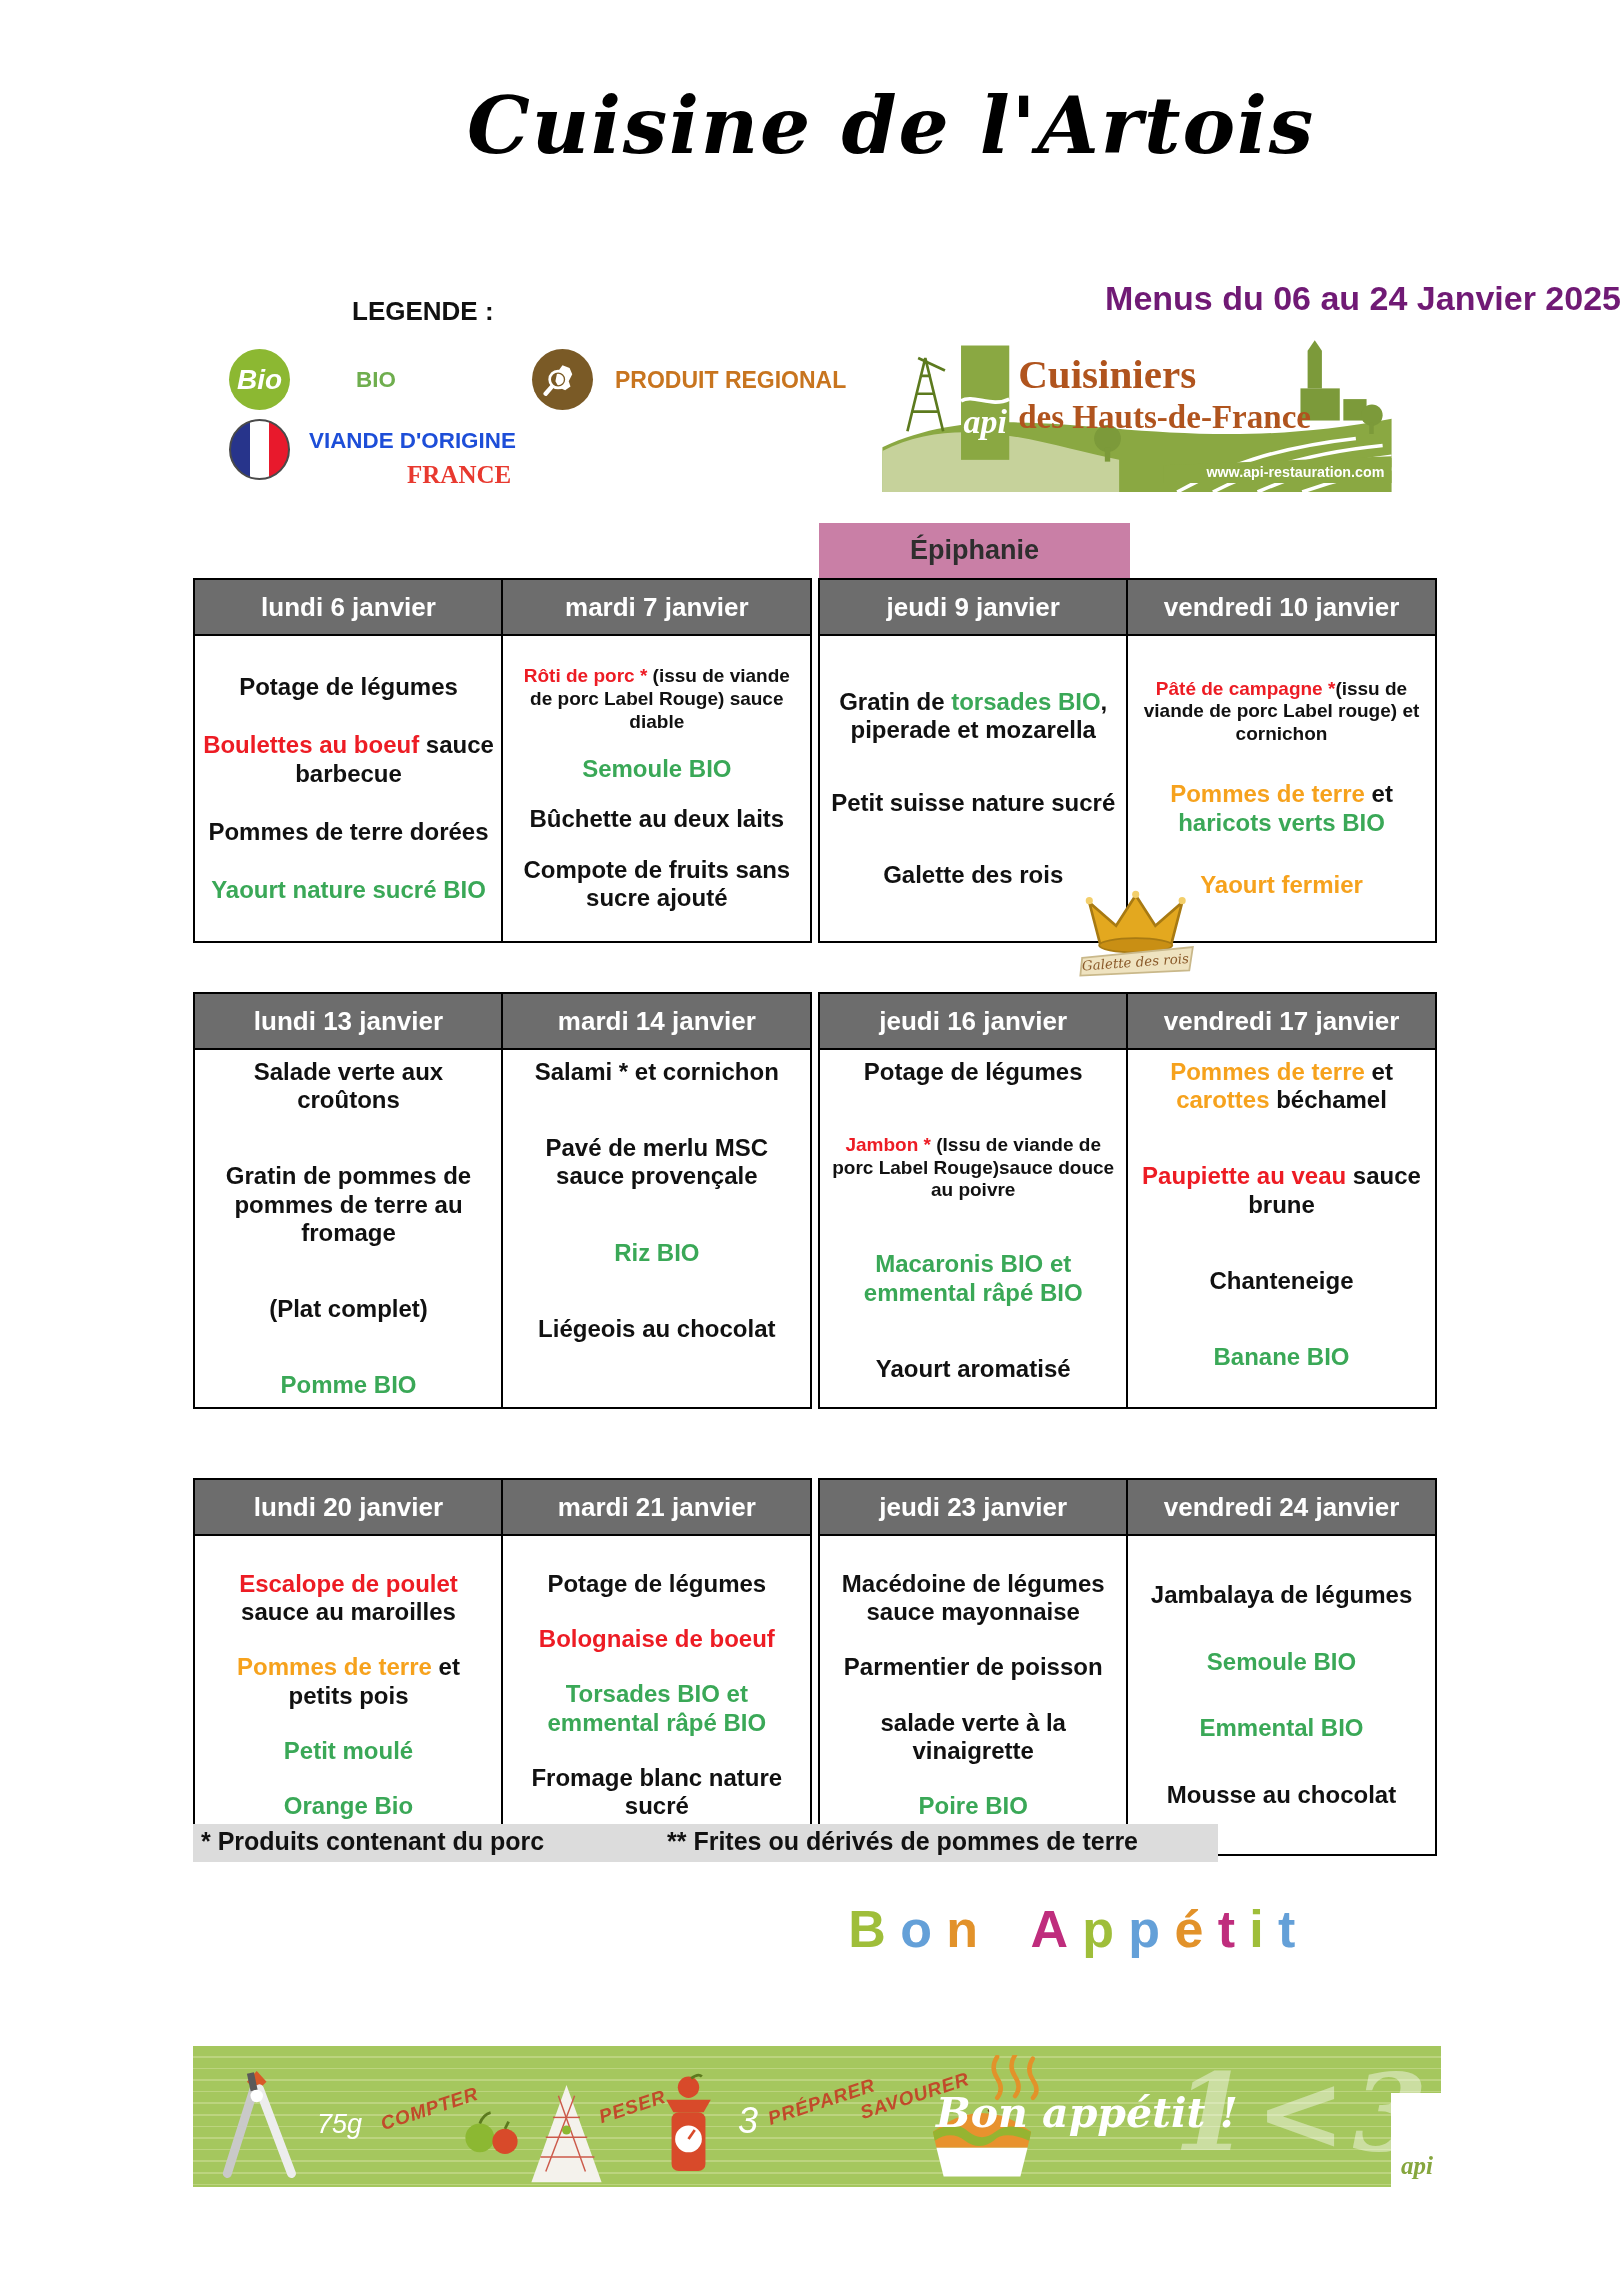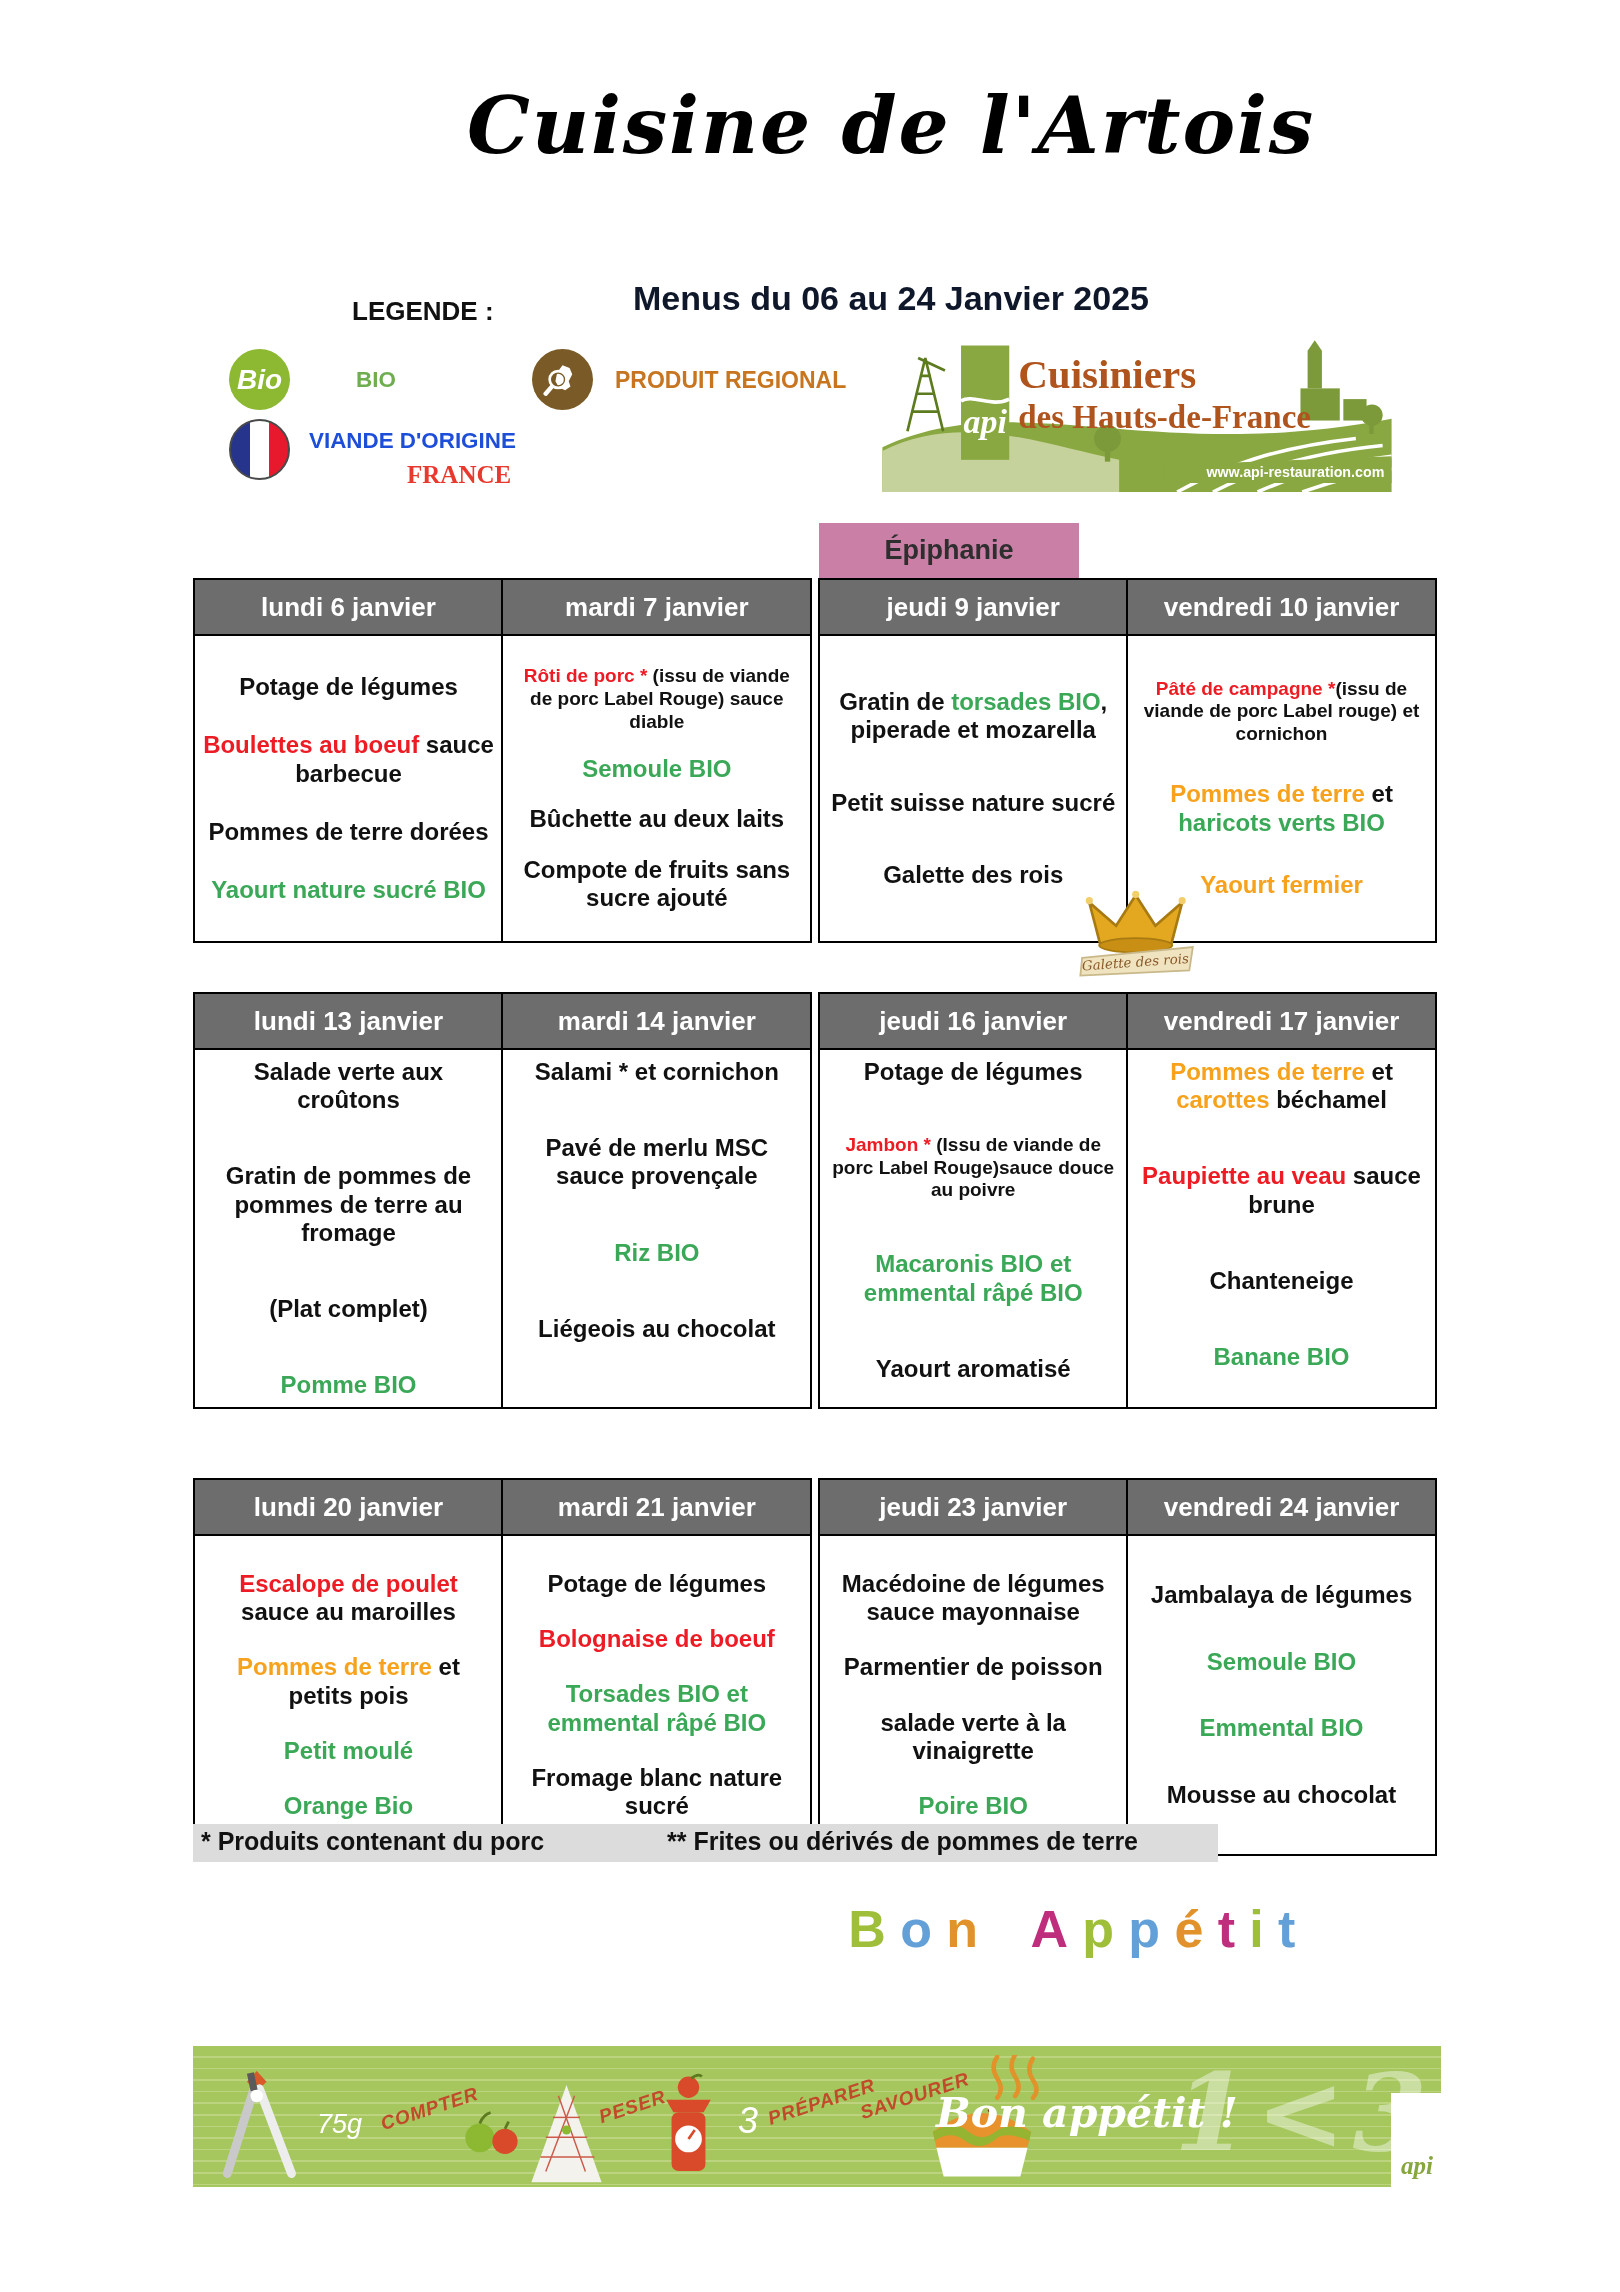--- a/index.html
+++ b/index.html
@@ -3,41 +3,41 @@
 <meta charset="utf-8">
 <style>
   html,body{margin:0;padding:0;background:#ffffff;}
   .page{position:relative;width:1620px;height:2293px;background:#ffffff;overflow:hidden;
         font-family:"Liberation Sans",sans-serif;color:#111;}
 
   
   .title{position:absolute;left:161px;top:79px;width:1460px;text-align:center;
          font-family:"DejaVu Serif",serif;font-style:italic;font-weight:700;
          font-size:79px;letter-spacing:1.8px;color:#000;}
-  .subtitle{position:absolute;left:161px;top:279px;width:1460px;text-align:center;
-            font-weight:700;font-size:34px;color:#0f172a;}
+  .subtitle{position:absolute;left:161px;top:279px;width:1460px;text-align:right;
+            font-weight:700;font-size:34px;color:#701a75;}
   .legende-label{position:absolute;left:352px;top:296px;font-weight:700;font-size:26px;}
 
   
   .circle{position:absolute;width:61px;height:61px;border-radius:50%;}
   .bio-circle{left:229px;top:349px;background:#8cb832;color:#fff;font-weight:700;
               font-size:28px;display:flex;align-items:center;justify-content:center;font-style:italic;}
   .bio-label{position:absolute;left:356px;top:367px;color:#6fae4e;font-weight:700;font-size:22.4px;}
   .regional-circle{left:532px;top:349px;background:#7a5a26;display:flex;align-items:center;justify-content:center;}
   .regional-label{position:absolute;left:615px;top:367px;color:#c8751f;font-weight:700;font-size:23px;}
   .flag-circle{left:229px;top:419px;border:2.7px solid #4a4a4a;box-sizing:border-box;
                background:linear-gradient(90deg,#27348b 0 33%,#ffffff 33% 66%,#e8192c 66% 100%);}
   .viande-1{position:absolute;left:309px;top:428px;color:#1d4ed8;font-weight:700;font-size:22.4px;}
   .viande-2{position:absolute;left:399px;top:461px;color:#e8392f;font-weight:700;font-size:25px;
             font-family:"Liberation Serif",serif;margin-left:8px;}
 
   .logo{position:absolute;left:882px;top:333px;width:510px;height:159px;}
 
   
-  .epiphanie{position:absolute;left:819px;top:523px;width:260px;height:55px;background:#c97fa6;
+  .epiphanie{position:absolute;left:819px;top:523px;width:311px;height:55px;background:#c97fa6;
              display:flex;align-items:center;justify-content:center;font-weight:700;font-size:27px;color:#2e2e2e;}
   .crown{position:absolute;left:1075px;top:888px;width:125px;height:95px;z-index:5;}
 
   
   #weeks{position:absolute;left:193px;top:578px;width:1248px;}
   .week-table{display:flex;width:1248px;}
   .week-table + .week-table{margin-top:49px;}
   .week-table:nth-child(3){margin-top:69px;}
   .day-col{width:311px;box-sizing:border-box;border:2.7px solid #000;background:#fff;}
   .day-col + .day-col{margin-left:-2.7px;}

